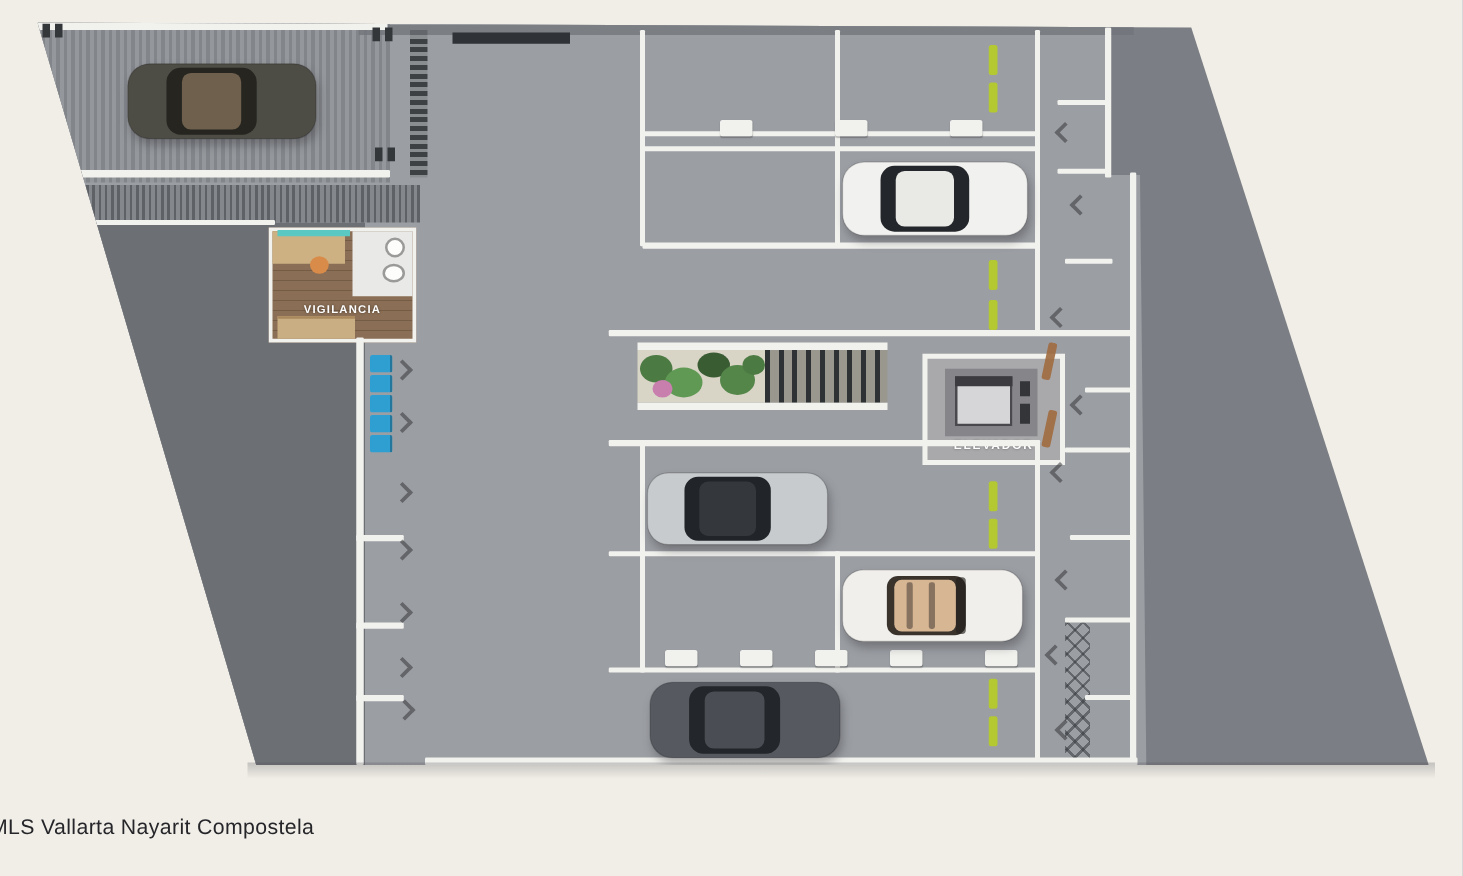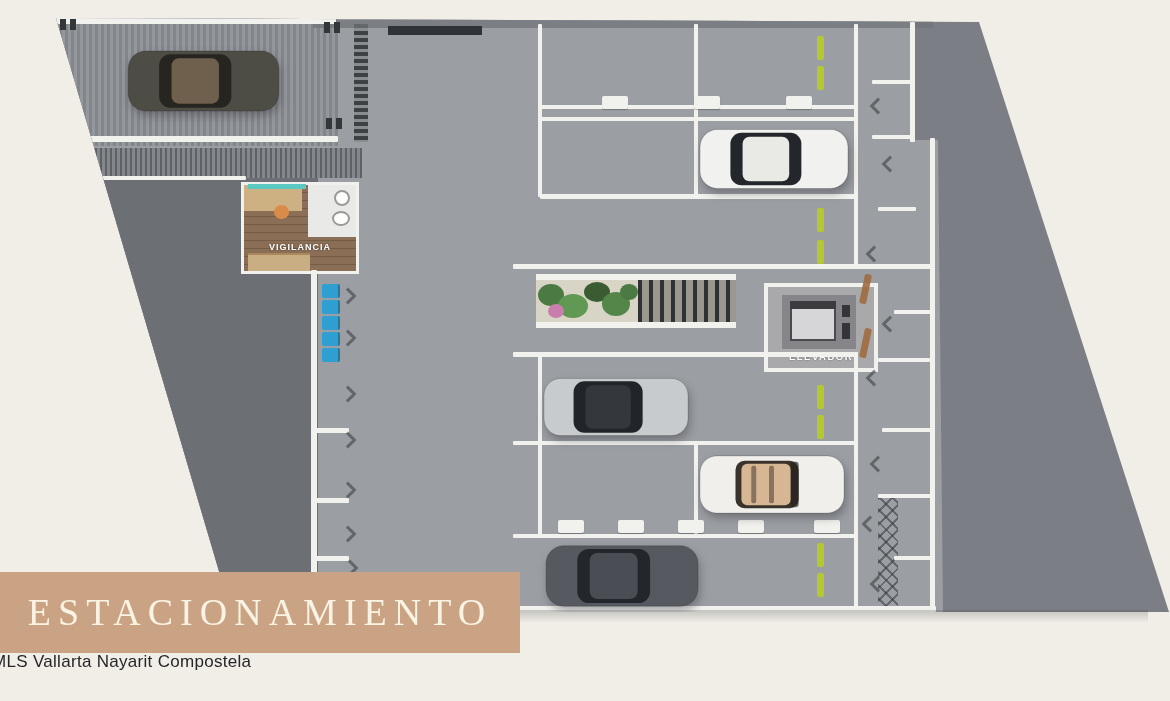--- a/index.html
+++ b/index.html
@@ -78,21 +78,21 @@
   .banner-label{width:100%;height:100%;line-height:81px;text-align:center;
                 font-family:"Liberation Serif","DejaVu Serif",serif;
                 font-size:38px;letter-spacing:7px;color:#f9f3e3}
   .credit{position:absolute;left:-8px;top:652px;font-size:17px;letter-spacing:.3px;color:#26262a}
 </style>
 </head>
 <body>
 
 <div id="app" style="background-color: rgb(241, 238, 231); --wall: #f1f1ee; --marker: #b4c832; --bike: #2f9fd1; --door: #a06a3f; --wood: #8a6e55; --teal: #5cc8c2; --orange: #d98c4a; --plant: #4c7a43; --plantpink: #c97fae;">
 
-  <div id="plan" style="background-color: rgb(123, 126, 132); margin-left: 26px;">
+  <div id="plan" style="background-color: rgb(123, 126, 132);">
 
     <div class="floor" style="background-color: rgb(155, 158, 163);"></div>
     <div class="storage" style="background-color: rgb(108, 111, 116);"></div>
     <div class="ramp"></div>
     <div class="walkway"></div>
     <div class="grate"></div>
     <div class="topline"></div>
     <div class="topdash"></div>
     <div class="zigzag"></div>
 
@@ -233,18 +233,15 @@
       <div class="d gate" style="left: 34px; top: 19px; width: 6px; height: 11px;"></div>
       <div class="d gate" style="left: 44px; top: 19px; width: 6px; height: 11px;"></div>
       <div class="d gate" style="left: 298px; top: 22px; width: 6px; height: 11px;"></div>
       <div class="d gate" style="left: 308px; top: 22px; width: 6px; height: 11px;"></div>
       <div class="d gate" style="left: 300px; top: 118px; width: 6px; height: 11px;"></div>
       <div class="d gate" style="left: 310px; top: 118px; width: 6px; height: 11px;"></div>
     </div>
 
   <div class="plan-shadow"></div>
 
-  <div class="banner" style="background-color: rgb(201, 163, 132);">
-    <div class="banner-label" style="color: rgb(249, 243, 227);">ESTACIONAMIENTO</div>
-  </div>
 
   <div class="credit" style="color: rgb(38, 38, 42);">MLS Vallarta Nayarit Compostela</div>
 </div>
 
 </body></html>

